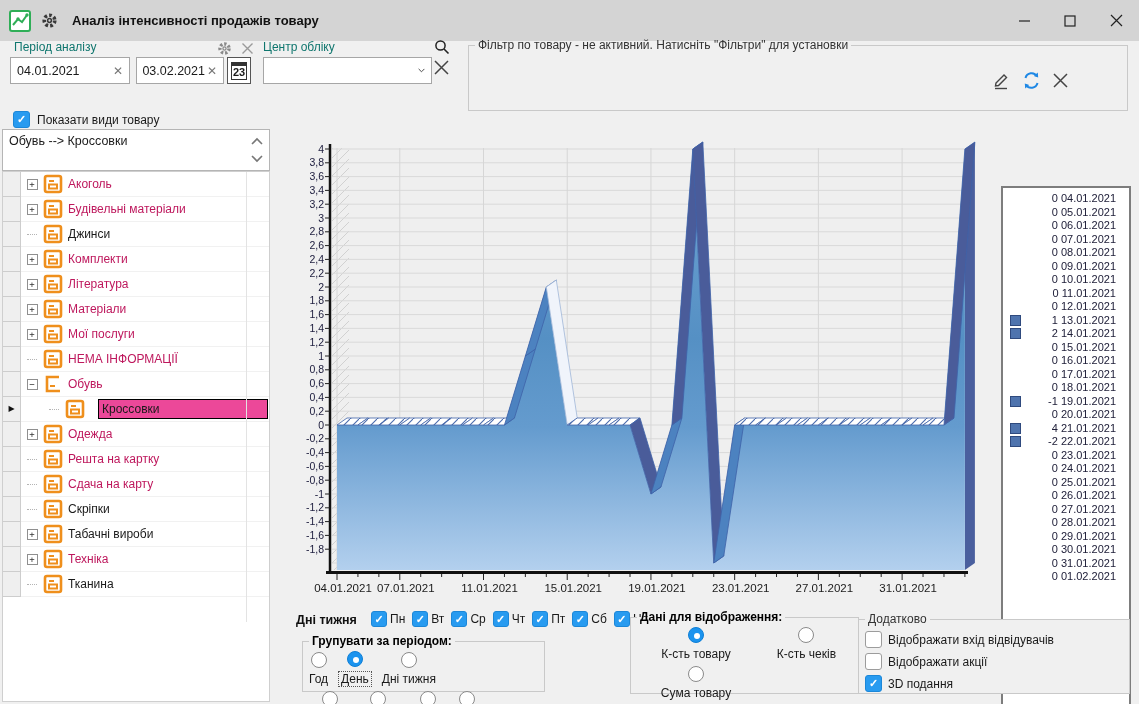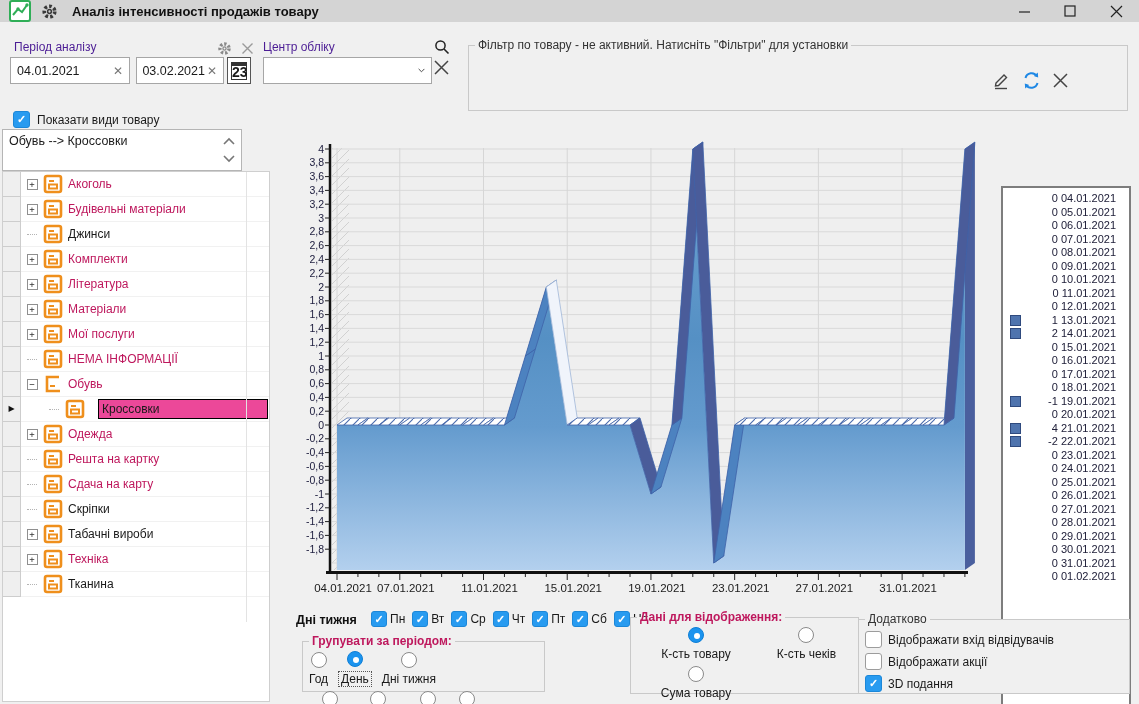--- a/index.html
+++ b/index.html
@@ -1,42 +1,42 @@
 <!DOCTYPE html>
 <html><head>
 <meta charset="utf-8">
 <style>
   * { margin:0; padding:0; box-sizing:border-box; }
   body { font-family:"Liberation Sans",sans-serif; background:#888; }
   #window { position:relative; width:1139px; height:704px; background:#f0f0f0;
             font-size:12px; color:#1a1a1a; overflow:hidden; }
   
-  .titlebar { position:absolute; left:0; top:0; width:1139px; height:22px;
+  .titlebar { position:absolute; left:0; top:0; width:1139px; height:41px;
               background:#d4d4d4; display:flex; align-items:center; }
   .titlebar .appicon { width:22px; height:22px; margin-left:9px; }
   .titlebar .gearicon { width:17px; height:17px; margin-left:10px; }
   .titlebar .title { margin-left:14px; font-weight:bold; font-size:13px; color:#111; }
   .winbtns { margin-left:auto; display:flex; height:30px; }
   .winbtn { width:46px; height:30px; display:flex; align-items:center; justify-content:center;
             color:#222; font-size:13px; cursor:default; }
   
-  .glabel { position:absolute; color:#4c1d95; font-size:12px; }
+  .glabel { position:absolute; color:#0f766e; font-size:12px; }
   .field { position:absolute; height:27px; background:#fff; border:1px solid #a6a6a6;
            display:flex; align-items:center; padding:0 4px 0 6px; font-size:12.5px; }
   .field .fx { margin-left:auto; color:#777; font-size:12px; padding:0 2px; }
   .btnflat { position:absolute; display:flex; align-items:center; justify-content:center; }
   fieldset.grp { position:absolute; border:1px solid #c9c9c9; background:#f0f0f0; }
   fieldset.grp legend { font-size:12px; color:#333; margin-left:6px; padding:0 3px; }
-  fieldset.grp legend.bold { font-weight:bold; color:#be185d; }
+  fieldset.grp legend.bold { font-weight:bold; color:#000000; }
   .filter-icons { position:absolute; right:58px; top:18px; display:flex; gap:10px; align-items:center; }
   
   .chk { width:17px; height:17px; border-radius:3px; border:1px solid #9c9c9c; background:#fff;
          display:inline-flex; align-items:center; justify-content:center; flex:0 0 auto; }
   .chk.on { background:#289bf0; border-color:#1c87d8; color:#fff; font-size:11px; font-weight:bold; }
-  .pathbox { position:absolute; left:2px; top:129px; width:240px; height:42px; background:#fff;
+  .pathbox { position:absolute; left:2px; top:129px; width:268px; height:42px; background:#fff;
              border:1px solid #b5b5b5; font-size:12.5px; }
   .pathbox .pv { position:absolute; left:6px; top:4px; }
   .pathbox .spin { position:absolute; right:4px; width:16px; height:16px; color:#666; }
   .tree { position:absolute; left:2px; top:171px; width:268px; height:531px; background:#fff;
           border:1px solid #cfcfcf; overflow:hidden; }
   .tcol-line { position:absolute; left:243px; top:0; width:1px; height:450px; background:#e3e3e3; }
   .trow { position:relative; height:25px; display:flex; align-items:center; border-bottom:1px solid #f1f1f1; }
   .tsel { width:18px; height:25px; background:#efefef; border-right:1px solid #cdcdcd;
           border-bottom:1px solid #cdcdcd; flex:0 0 auto; display:flex; align-items:center; justify-content:center;
           font-size:8px; color:#111; }
@@ -124,21 +124,21 @@
   </svg>
   <div class="field" style="left:10px; top:57px; width:120px;">
     <span>04.01.2021</span>
     <span class="fx">✕</span>
   </div>
   <div class="field" style="left:136px; top:57px; width:88px;justify-content:flex-end;">
     <span>03.02.2021</span>
     <span class="fx">✕</span>
   </div>
   <div class="btnflat" style="left:227px; top:57px; width:24px; height:27px; background:#fff; border:1px solid #555;">
-    <div style="width:16px; height:18px; border:1.5px solid #333; border-top:4px solid #333; font-size:14px; font-weight:bold; text-align:center; line-height:13px;">23</div>
+    <div style="width:16px; height:18px; border:1.5px solid #333; border-top:4px solid #333; font-size:11px; font-weight:bold; text-align:center; line-height:13px;">23</div>
   </div>
 
   <span class="glabel" style="left:263px; top:40px;">Центр обліку</span>
   <div class="field" style="left:263px; top:57px; width:169px;">
     <span></span>
     <svg class="fx" width="11" height="7" viewBox="0 0 11 7">
       <polyline points="1,1 5.5,5.5 10,1" fill="none" stroke="#444" stroke-width="1.5"></polyline>
     </svg>
   </div>
   <svg class="btnflat" style="left:434px; top:39px;" width="16" height="16" viewBox="0 0 16 16">

